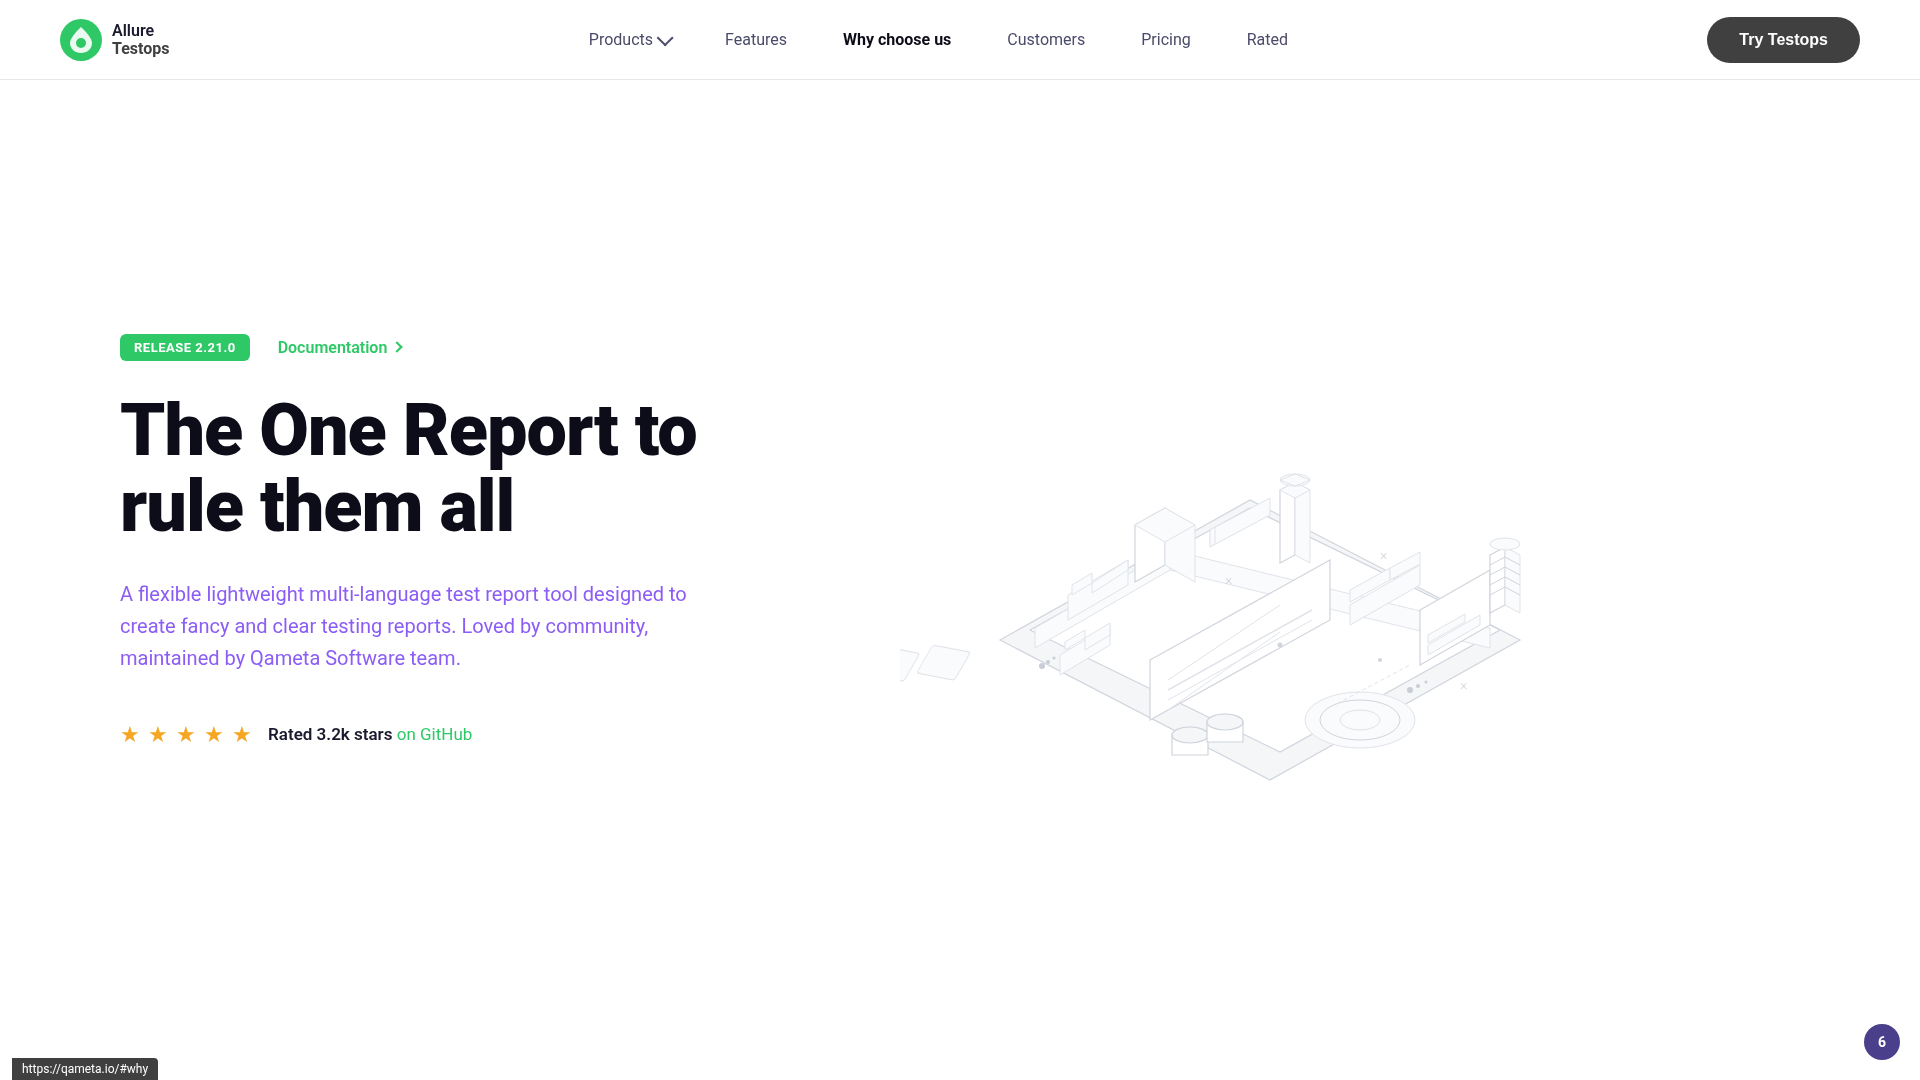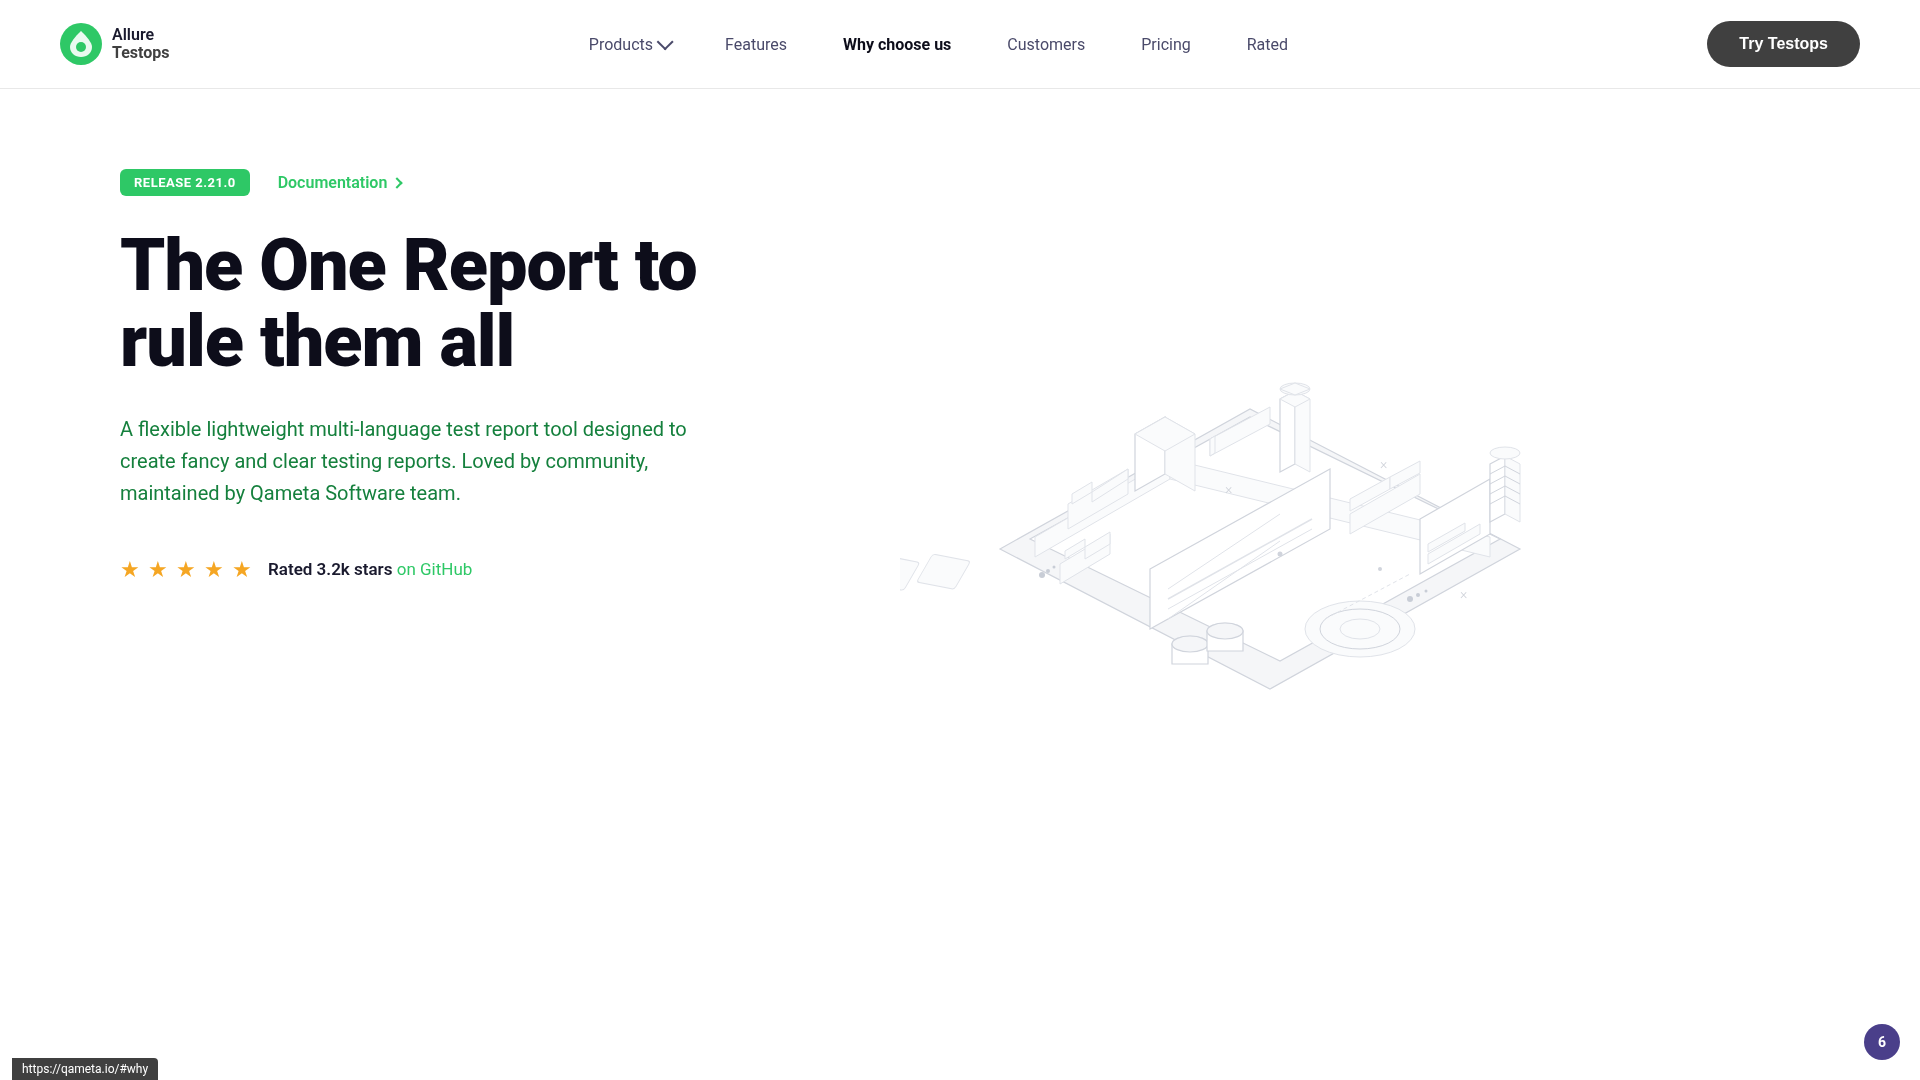--- a/index.html
+++ b/index.html
@@ -12,21 +12,21 @@
       min-height: 1080px;
       overflow-x: hidden;
     }
 
     
     header {
       display: flex;
       align-items: center;
       justify-content: space-between;
       padding: 0 60px;
-      height: 89px;
+      height: 80px;
       border-bottom: 1px solid #e8e8e8;
       position: sticky;
       top: 0;
       background: #fff;
       z-index: 100;
     }
 
     .logo-area {
       display: flex;
       align-items: center;
@@ -96,21 +96,21 @@
       padding: 14px 32px;
       font-size: 16px;
       font-weight: 600;
       cursor: pointer;
       white-space: nowrap;
     }
 
     
     .hero {
       display: flex;
-      align-items: flex-start;
+      align-items: center;
       justify-content: space-between;
       padding: 80px 120px 60px 120px;
       min-height: 900px;
       position: relative;
     }
 
     .hero-left {
       max-width: 640px;
       flex-shrink: 0;
     }
@@ -157,21 +157,21 @@
       font-size: 72px;
       font-weight: 900;
       color: #0d0d1a;
       line-height: 1.05;
       margin-bottom: 34px;
       letter-spacing: -1px;
     }
 
     .hero-description {
       font-size: 20px;
-      color: #15803d;
+      color: #8b5cf6;
       line-height: 1.6;
       margin-bottom: 48px;
       max-width: 580px;
     }
 
     .stars-row {
       display: flex;
       align-items: center;
       gap: 12px;
     }

